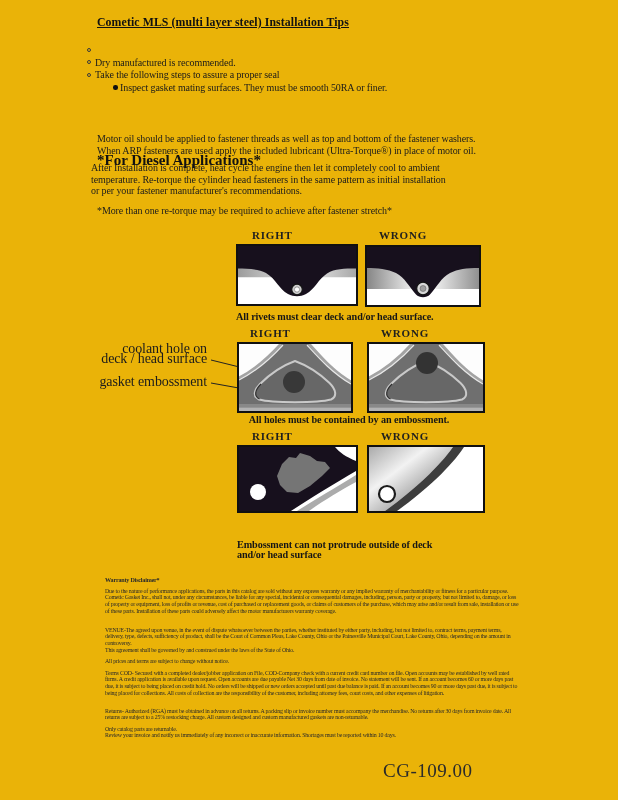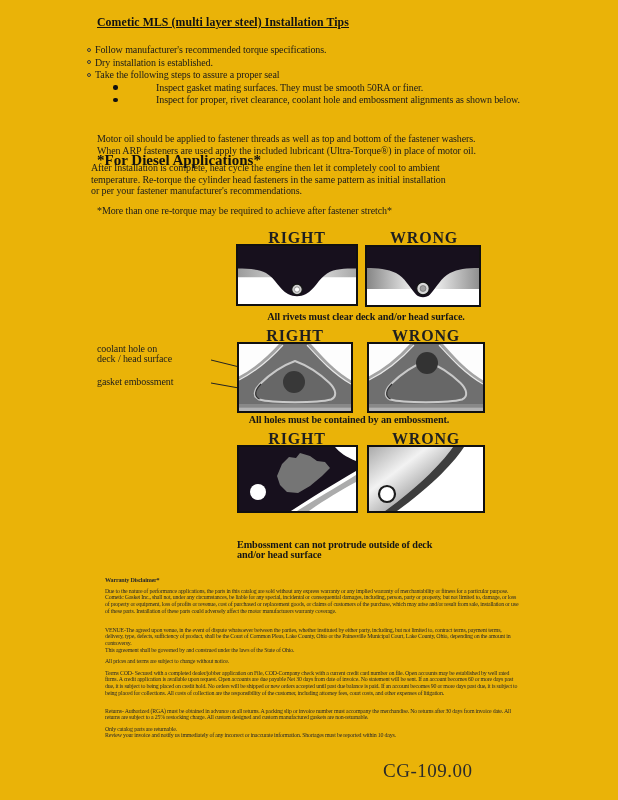--- a/index.html
+++ b/index.html
@@ -10,66 +10,61 @@
     overflow:hidden;
   }
   .abs { position:absolute; }
   .pre { white-space:pre-line; }
   .doc-title {
     font-size:11.8px; font-weight:bold; text-decoration:underline;
     letter-spacing:.1px; color:#111;
   }
   .bullets { font-size:10px; letter-spacing:-.1px; }
   .bullet-row { display:flex; align-items:flex-start; height:12.6px; }
-  .bullet-row.sub { padding-left:26px;gap:36px; }
+  .bullet-row.sub { padding-left:26px; }
   .marker-open {
     width:4px; height:4px; border:1px solid #3a3a3a; border-radius:50%;
     margin:3.5px 4px 0 0; flex:0 0 auto;
   }
   .marker-filled {
     width:4.5px; height:4.5px; background:#111; border-radius:50%;
     margin:3.5px 2.5px 0 0; flex:0 0 auto;
   }
   .sec-heading { font-size:15px; font-weight:bold; color:#111;margin-top:36px; }
   .body-par { font-size:10px; line-height:11.7px; letter-spacing:-.1px; color:#1c1c1c; }
-  .fig-label { font-size:16px; font-weight:600; letter-spacing:.8px; color:#1f1f1f; text-align:center; width:90px; }
+  .fig-label { font-size:11px; font-weight:600; letter-spacing:.8px; color:#1f1f1f; width:90px; }
   .fig-caption { font-size:10.2px; font-weight:600; line-height:9.8px; letter-spacing:-.1px; color:#161616; }
-  .ann-label { font-size:10px; line-height:9.8px; text-align:left; color:#1c1c1c; letter-spacing:-.1px; }
+  .ann-label { font-size:14px; line-height:9.8px; text-align:right; color:#1c1c1c; letter-spacing:-.1px; }
   .legal { font-size:5.9px; line-height:6.9px; letter-spacing:-.2px; color:#2a2a2a; width:414px; }
   .legal-head { font-weight:bold; font-size:6.1px; }
   .page-number { font-size:19px; letter-spacing:.5px; color:#2b2b2b; }
   svg.fig { display:block; }
 </style>
 </head>
 <body>
 
 <div class="page">
 
   <div class="abs doc-title" style="left:97px; top:15px;">Cometic MLS (multi layer steel) Installation Tips</div>
 
   <div class="abs bullets" style="left:87px; top:44px;">
     <div class="bullet-row">
       <span class="marker-open"></span>
-      <span>Follow manufacturer's recommended torque specifications.</span>
     </div>
     <div class="bullet-row">
       <span class="marker-open"></span>
-      <span>Dry installation is established.</span>
+      <span>Dry manufactured is recommended.</span>
     </div>
     <div class="bullet-row">
       <span class="marker-open"></span>
       <span>Take the following steps to assure a proper seal</span>
     </div>
     <div class="bullet-row sub">
       <span class="marker-filled"></span>
       <span>Inspect gasket mating surfaces.  They must be smooth 50RA or finer.</span>
-    </div>
-    <div class="bullet-row sub">
-      <span class="marker-filled"></span>
-      <span>Inspect for proper, rivet clearance, coolant hole and embossment alignments as shown below.</span>
     </div>
   </div>
 
   <div class="abs sec-heading" style="left:97px; top:116px;">*For Diesel Applications*</div>
   <div class="abs body-par pre" style="left:97px; top:133px; width:460px;">Motor oil should be applied to fastener threads as well as top and bottom of the fastener washers.
 When ARP fasteners are used apply the included lubricant (Ultra-Torque®) in place of motor oil.</div>
   <div class="abs body-par pre" style="left:91px; top:162px; width:460px;">After Installation is complete, heat cycle the engine then let it completely cool to ambient
 temperature. Re-torque the cylinder head fasteners in the same pattern as initial installation
 or per your fastener manufacturer's recommendations.</div>
   <div class="abs body-par" style="left:97px; top:205px; width:460px;">*More than one re-torque may be required to achieve after fastener stretch*</div>
@@ -106,21 +101,21 @@
     </defs>
     <rect x="1" y="1" width="114" height="60" fill="#ffffff"></rect>
     <rect x="2" y="23" width="112" height="21" fill="url(#f1wg)"></rect>
     <rect x="2" y="44" width="112" height="16" fill="#ffffff"></rect>
     <path d="M2,2 H114 V23 C101,23 93,24 85,28 C76,32.5 72,42 65,49.5 C61.5,53 54.5,53 51,49.5 C44,42 40,32.5 31,28 C23,24 12,23 2,23 Z" fill="#17101d"></path>
     <circle cx="58" cy="43.5" r="6.3" fill="#d8d8d8" stroke="#141414" stroke-width="1.2"></circle>
     <circle cx="58" cy="43.5" r="3" fill="#9f9f9f" stroke="#555" stroke-width="0.5"></circle>
     <rect x="1" y="1" width="114" height="60" fill="none" stroke="#101010" stroke-width="2"></rect>
   </svg>
 
-  <div class="abs fig-caption" style="left:236px; top:312px; width:260px;text-align:center;">All rivets must clear deck and/or head surface.</div>
+  <div class="abs fig-caption" style="left:236px; top:312px; width:260px;">All rivets must clear deck and/or head surface.</div>
 
   <div class="abs fig-label" style="left:250px; top:327px;">RIGHT</div>
   <div class="abs fig-label" style="left:381px; top:327px;">WRONG</div>
 
   <div class="abs ann-label pre" style="left:97px; top:344px; width:110px;">coolant hole on
 deck / head surface</div>
   <div class="abs ann-label" style="left:97px; top:377px; width:110px;">gasket embossment</div>
 
   <svg class="abs" style="left:209px; top:352px;" width="90" height="48" viewBox="0 0 90 48">
     <line x1="2" y1="8" x2="79" y2="27" stroke="#222" stroke-width="1"></line>

